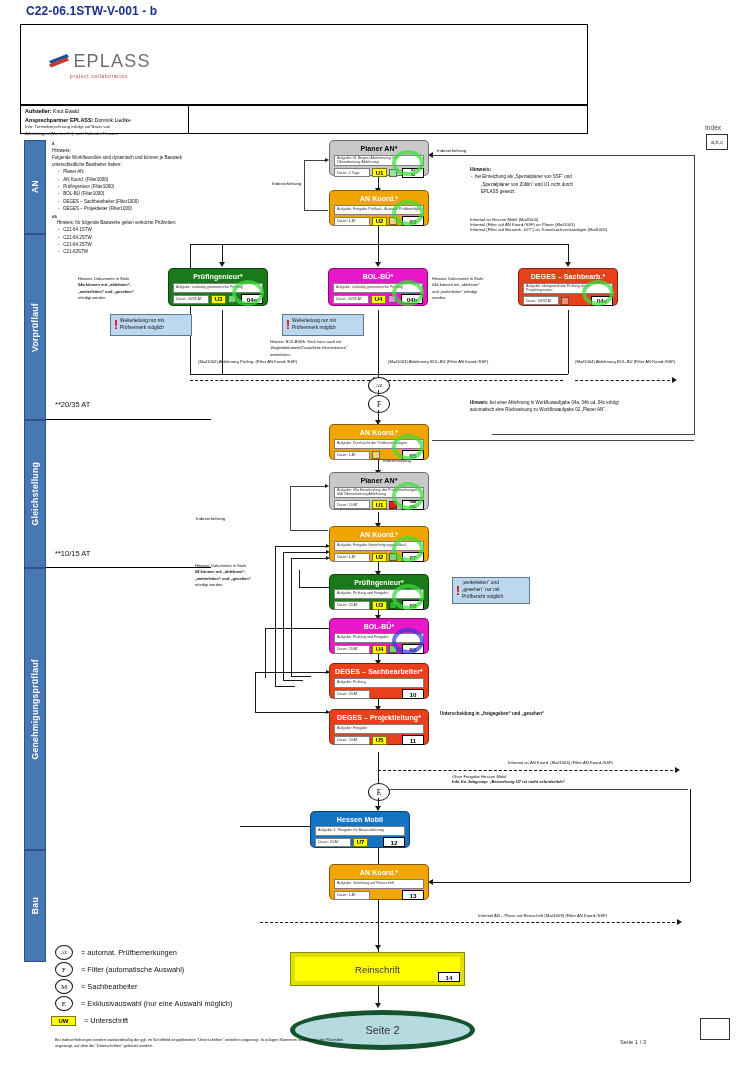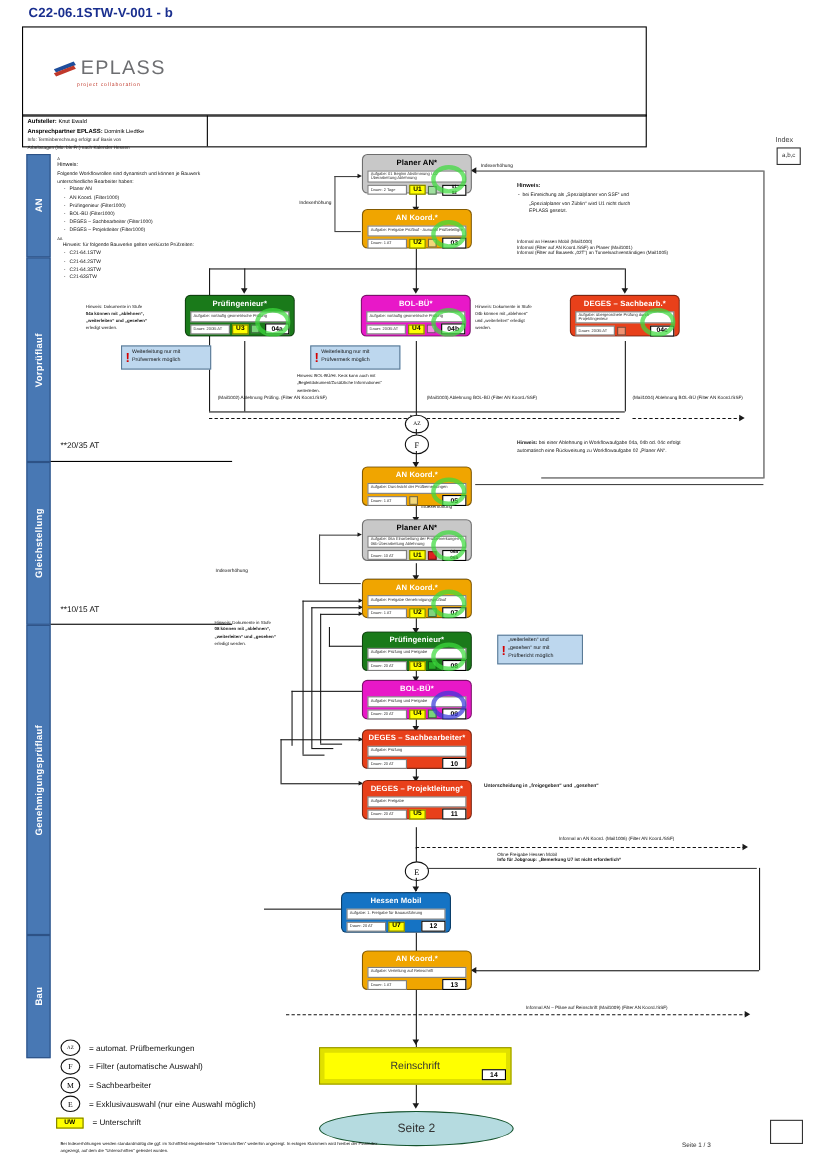--- a/index.html
+++ b/index.html
@@ -12,21 +12,21 @@
   
   #title-block{left:20px;top:24px;width:568px;height:82px;border:1.4px solid #000;box-sizing:border-box;display:flex;}
   #tb-left{width:168px;border-right:1.4px solid #000;box-sizing:border-box;position:relative;padding:4px 5px;}
   #hm-name{font-size:5.2px;font-weight:bold;color:#16336b;line-height:1.55;}
   #hm-logo{position:absolute;right:4px;top:3px;width:62px;height:30px;}
   #deges{position:absolute;left:0;right:0;bottom:5px;text-align:center;font-size:19px;font-weight:bold;color:#00a0e3;letter-spacing:.4px;}
   #tb-mid{flex:1;border-right:1.4px solid #000;box-sizing:border-box;display:flex;flex-direction:column;align-items:center;justify-content:center;padding:2px 4px;}
   #wf-title{font-size:13.5px;font-weight:bold;text-align:center;line-height:1.32;}
   #wf-sub{font-size:7.3px;font-weight:bold;text-align:center;margin-top:3px;}
   #tb-right{width:156px;box-sizing:border-box;display:flex;flex-direction:column;align-items:center;justify-content:center;}
-  #eplass-row{display:flex;align-items:center;gap:2px;}
+  #eplass-row{display:flex;align-items:flex-start;gap:2px;}
   #eplass-word{font-size:18px;color:#6d6e71;letter-spacing:1.2px;}
   #eplass-sub{font-size:4.6px;color:#c0392b;letter-spacing:.8px;margin-top:2px;}
 
   
   #sub-block{left:20px;top:104px;width:568px;height:30px;border:1.4px solid #000;box-sizing:border-box;display:flex;}
   #sub-left{width:168px;border-right:1.4px solid #000;box-sizing:border-box;padding:2px 4px;}
   .sh-line{font-size:5.1px;line-height:1.52;}
   .sh-line b{font-size:5.4px;}
   .sh-small{font-size:4.3px;line-height:1.5;color:#222;}
   #sub-right{flex:1;}
@@ -95,21 +95,21 @@
   .lg-ic.az{font-size:4.6px;}
   .lg-uw{width:25px;height:10px;background:#ffff00;border:1px solid #7a7a00;box-sizing:border-box;display:flex;align-items:center;justify-content:center;font-size:6px;font-weight:bold;margin-right:8px;margin-left:-4px;}
   .lg-tx{font-size:7.4px;color:#111;}
   #legend-foot{left:55px;top:1037px;width:300px;font-size:3.9px;line-height:1.45;color:#111;}
 
   
   #reinschrift{left:290px;top:952px;width:175px;height:34px;background:#ffff00;border:1px solid #8a8a00;box-sizing:border-box;
      box-shadow:inset 0 0 0 4px #e0e000;display:flex;align-items:center;justify-content:center;}
   #reinschrift .rl{font-size:9.5px;color:#333;}
   #rs-num{position:absolute;right:4px;bottom:3px;background:#fff;border:.8px solid #000;box-sizing:border-box;font-size:6.2px;font-weight:bold;height:10px;min-width:22px;display:flex;align-items:center;justify-content:center;}
-  #seite2{left:290px;top:1010px;width:175px;height:30px;background:#b5dbe0;border:1px solid #14532d;border-radius:50%;display:flex;align-items:center;justify-content:center;}
+  #seite2{left:290px;top:1010px;width:175px;height:30px;background:#b5dbe0;border:5px solid #14532d;border-radius:50%;display:flex;align-items:center;justify-content:center;}
   #seite2 .sl{font-size:11px;color:#333;}
 
   #page-no{left:620px;top:1039px;font-size:5.8px;color:#333;}
   #corner-box{left:700px;top:1018px;width:30px;height:22px;border:1.4px solid #333;box-sizing:border-box;}
 
   
   .mail{font-size:4.2px;color:#111;}
 </style>
 </head>
 <body>

